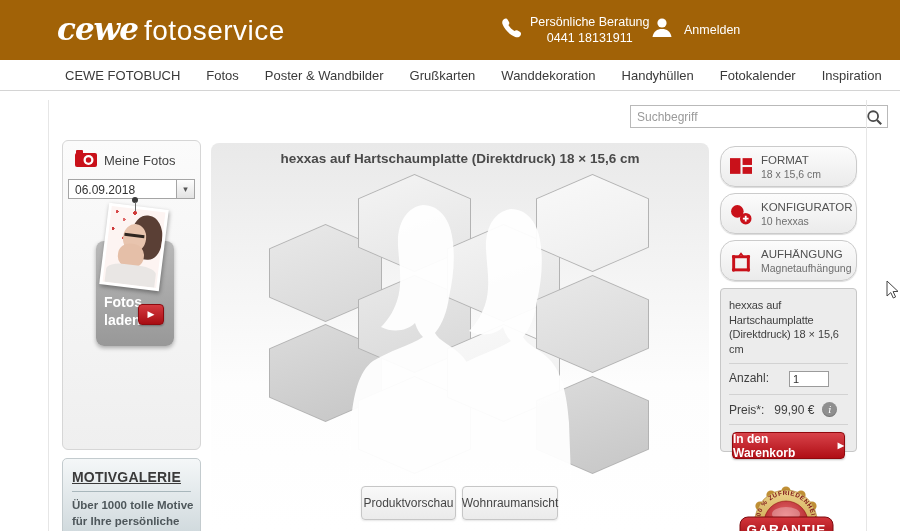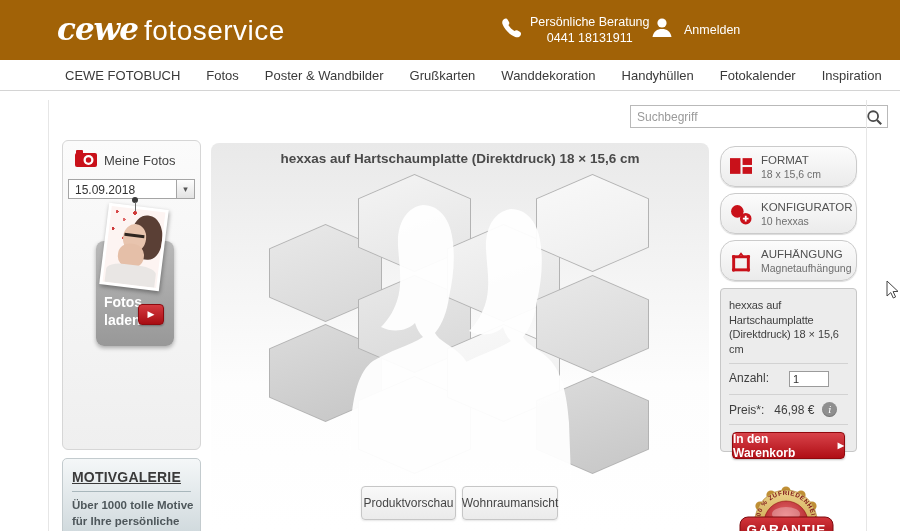--- a/index.html
+++ b/index.html
@@ -190,21 +190,21 @@
     <svg width="24" height="19" viewBox="0 0 24 19">
         <rect x="2" y="1" width="7" height="4.5" rx="1" fill="#c9111a"></rect>
         <rect x="1" y="4" width="22" height="14" rx="2" fill="#c9111a"></rect>
         <circle cx="14.5" cy="11" r="5" fill="#fff"></circle>
         <circle cx="14.5" cy="11" r="2.7" fill="#c9111a"></circle>
       </svg>
   </span>
   <span class="myphotos-label">Meine Fotos</span>
 
   <div class="date-select">
-    <span class="val">15.09.2018</span>
+    <span class="val">06.09.2018</span>
     <span class="dd">▾</span>
   </div>
 
   <div class="upload-btn">
     <div class="upload-lbl">Fotos laden!</div>
     <div class="play-btn">▶</div>
   </div>
   <div class="photo-card">
     <div class="photo-inner">
       <div class="ph-hair"></div>
@@ -307,21 +307,21 @@
   <div class="prod-box">
     <div class="prod-name">hexxas auf Hartschaumplatte (Direktdruck) 18 × 15,6 cm</div>
     <div class="prod-div"></div>
     <div class="qty-row">
       <span class="lbl">Anzahl:</span>
       <input class="qty-input" value="1" style="">
     </div>
     <div class="prod-div"></div>
     <div class="price-row">
       <span class="lbl">Preis*:</span>
-      <span class="val">46,98 €</span>
+      <span class="val">99,90 €</span>
       <span class="info-ic">i</span>
     </div>
     <div class="prod-div"></div>
     <div class="cart-btn">
       <span>In den Warenkorb</span>
       <span class="arr">▶</span>
     </div>
   </div>
 
   <svg class="seal" width="97" height="75" viewBox="0 0 97 75">

